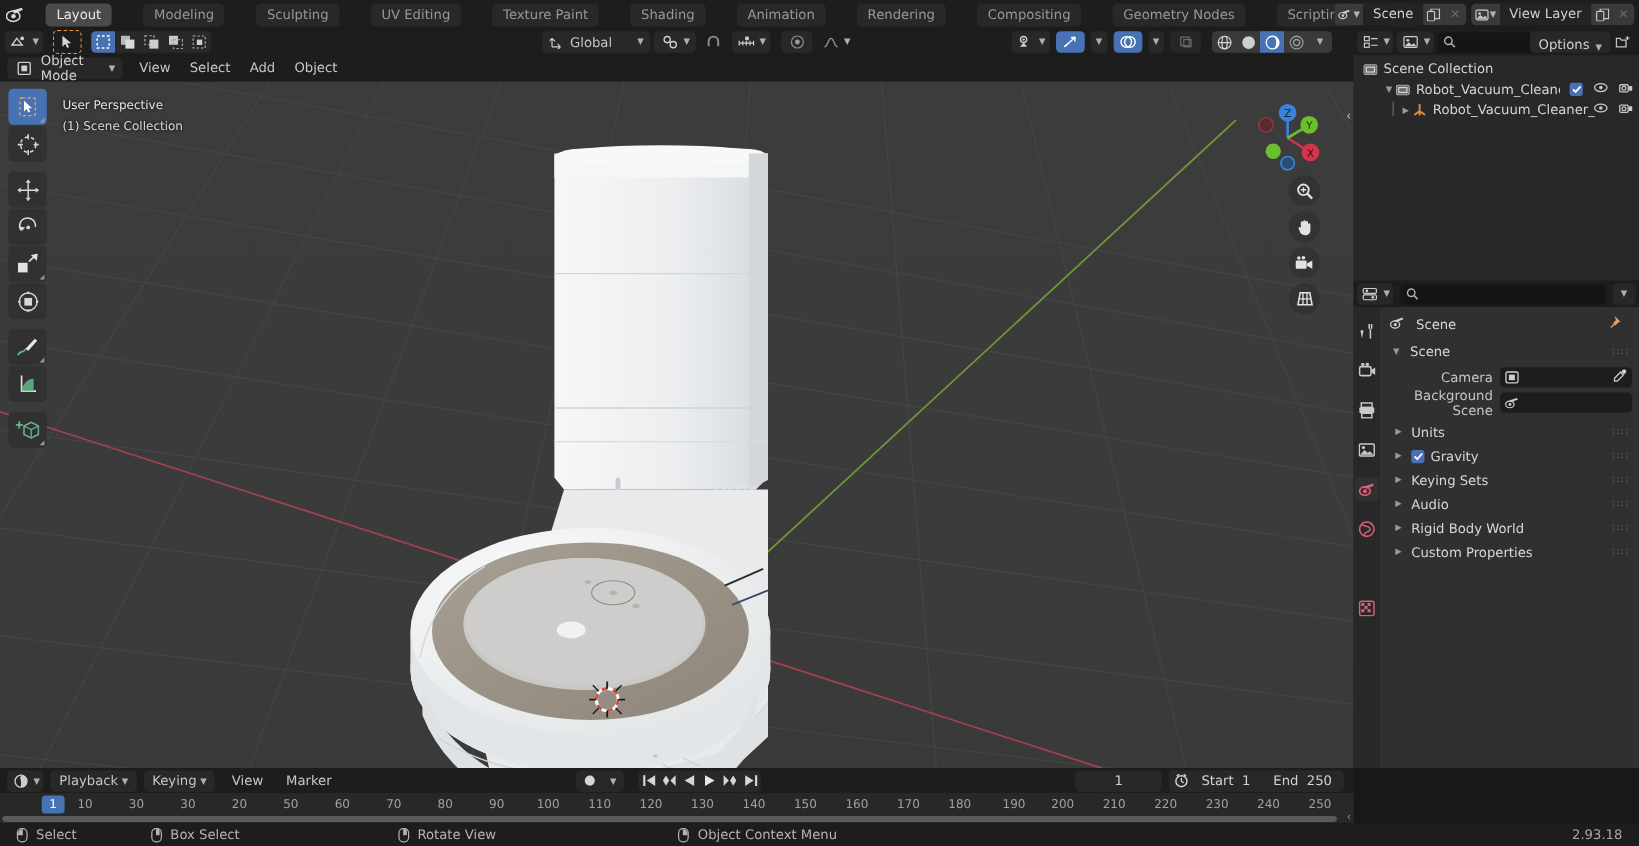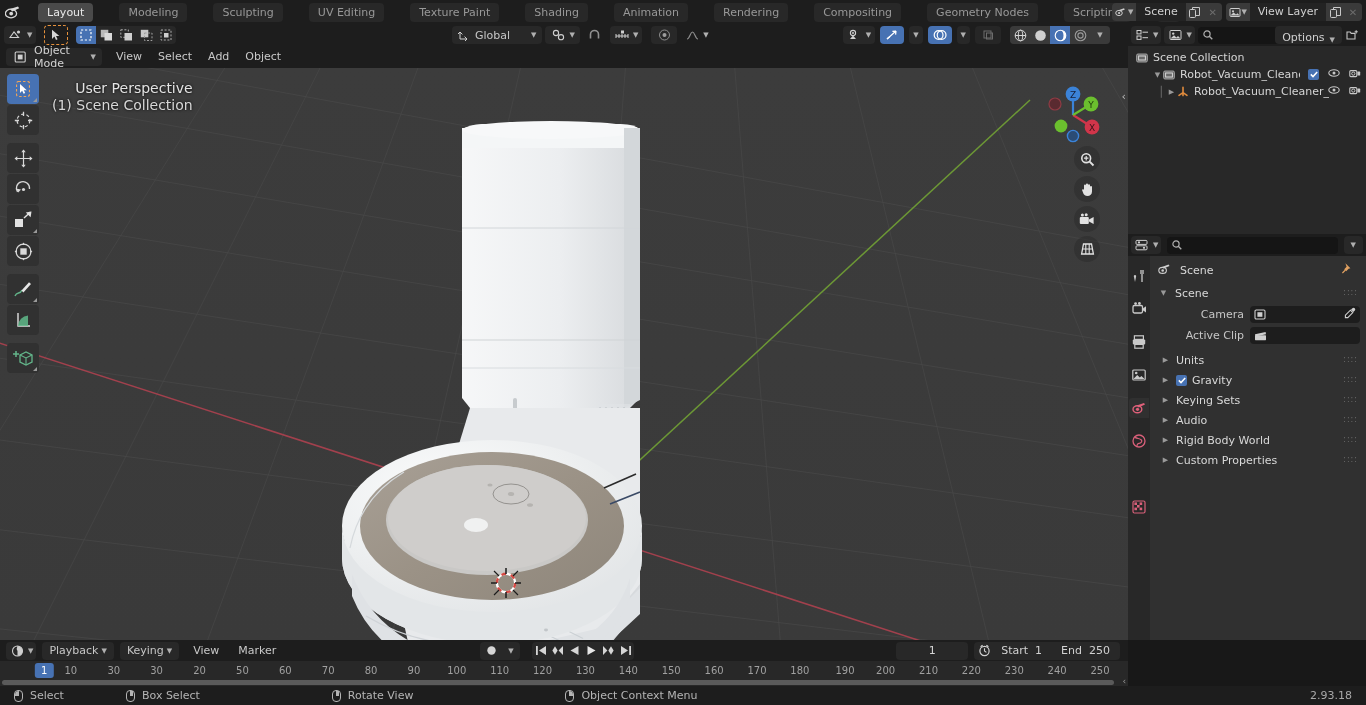--- a/index.html
+++ b/index.html
@@ -35,21 +35,21 @@
   .sel-btn:last-child { border-radius:0 4px 4px 0; }
 
   
   .vpheader2 { position:absolute; left:0; top:46px; width:1128px; height:22px; background:#1d1d1d; display:flex; align-items:center; padding-left:6px;}
   .modebtn { height:18px; background:#282828; border-radius:4px; display:flex; align-items:center; padding:0 6px; gap:6px; font-size:11px; color:#d3d3d3; margin-right:6px;}
   .menubtn { padding:0 8px; height:18px; line-height:18px; font-size:11px; color:#c8c8c8; border-radius:3px;}
 
   
   .viewport { position:absolute; left:0; top:68px; width:1128px; height:572px; overflow:hidden; background:#3d3d3d;}
   .vp-grid { position:absolute; inset:0; }
-  .overlay-text { position:absolute; left:52px; top:12px; font-size:14px; color:#e3e3e3; text-shadow:0 0 3px #000; line-height:17px;text-align:right;}
+  .overlay-text { position:absolute; left:52px; top:12px; font-size:10px; color:#e3e3e3; text-shadow:0 0 3px #000; line-height:17px;}
   .overlay-text div:nth-child(2){ color:#d7d7d7;}
 
   .ltool { position:absolute; left:7px; top:6px; width:32px; display:flex; flex-direction:column; gap:1px;}
   .ltool .tb { width:32px; height:30px; background:#313131; border-radius:4px; display:flex; align-items:center; justify-content:center; position:relative;}
   .ltool .tb.active { background:#4772b3; }
   .ltool .gap { height:6px; }
   .corner:after{ content:""; position:absolute; right:2px; bottom:2px; border-left:4px solid transparent; border-bottom:4px solid #9a9a9a;}
 
   .gizmo { position:absolute; right:18px; top:10px; width:74px; height:74px; }
   .navbtns { position:absolute; right:28px; top:78px; display:flex; flex-direction:column; gap:4px;}
@@ -865,26 +865,27 @@
                 </svg>
               </span>
               <span style="flex:1;"></span>
               <span><svg width="12" height="12" viewBox="0 0 12 12">
                   <path d="M8.4 1.2 a1.7 1.7 0 0 1 2.4 2.4 L9.4 5 L7 2.6Z" fill="#cfcfcf"></path>
                   <path d="M6.4 3.2 L8.8 5.6 L3.8 10.6 L1.4 10.6 L1.4 8.2Z" fill="none" stroke="#cfcfcf" stroke-width="1.1"></path>
                 </svg></span>
             </div>
           </div>
           <div class="p-row">
-            <div class="p-label">Active Clip</div>
+            <div class="p-label">Background Scene</div>
             <div class="p-field">
               <span style="display:inline-flex;align-items:center;">
                 <svg width="13" height="11" viewBox="0 0 13 11">
-                  <path d="M1 4.2 L11.6 2 L12 4.2 L1.4 6.4Z" fill="#cfcfcf"></path>
-                  <rect x="1" y="5.2" width="11" height="5" rx="0.6" fill="#cfcfcf"></rect>
+                  <ellipse cx="4.2" cy="7" rx="3.5" ry="2.8" fill="none" stroke="#cfcfcf" stroke-width="1"></ellipse>
+                  <circle cx="4.3" cy="7.1" r="1.2" fill="#cfcfcf"></circle>
+                  <path d="M3.6 3.8 L10 1.6 L10.9 3 L5.2 5.3Z" fill="#cfcfcf"></path>
                 </svg>
               </span>
               <span style="flex:1;"></span>
             </div>
           </div>
         </div>
       <div id="prop-panels" style="margin-top:5px;">
           <div class="p-item">
             <span class="tri">▶</span>
             <span>Units</span>

